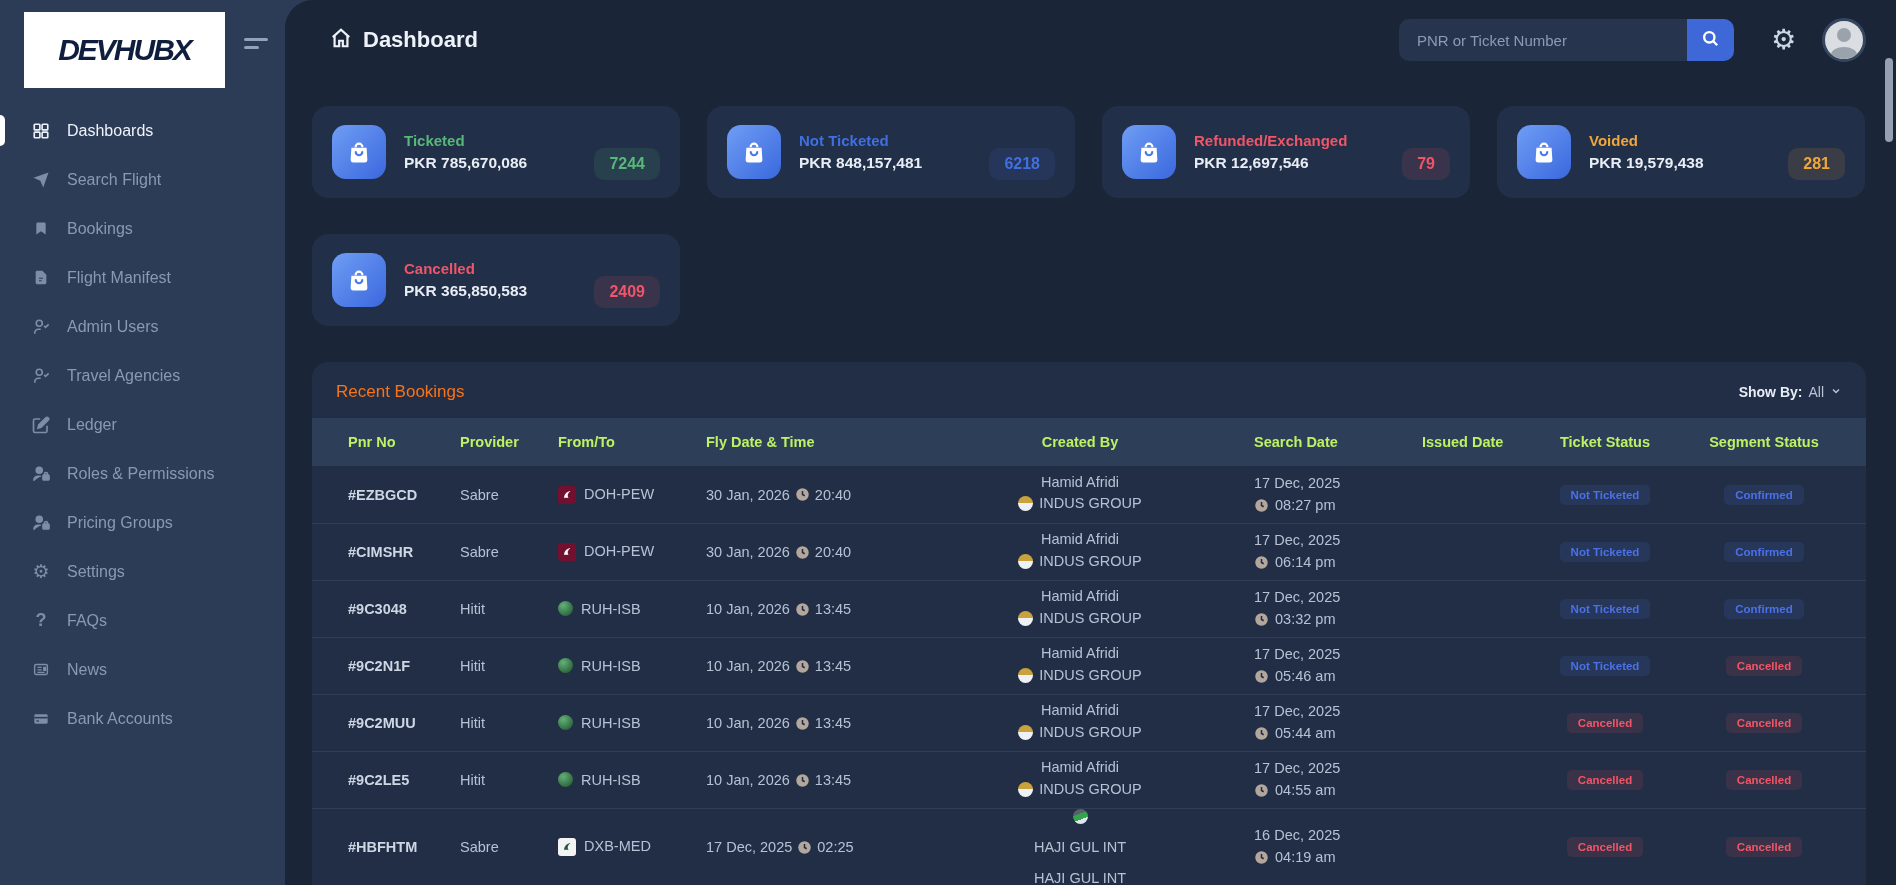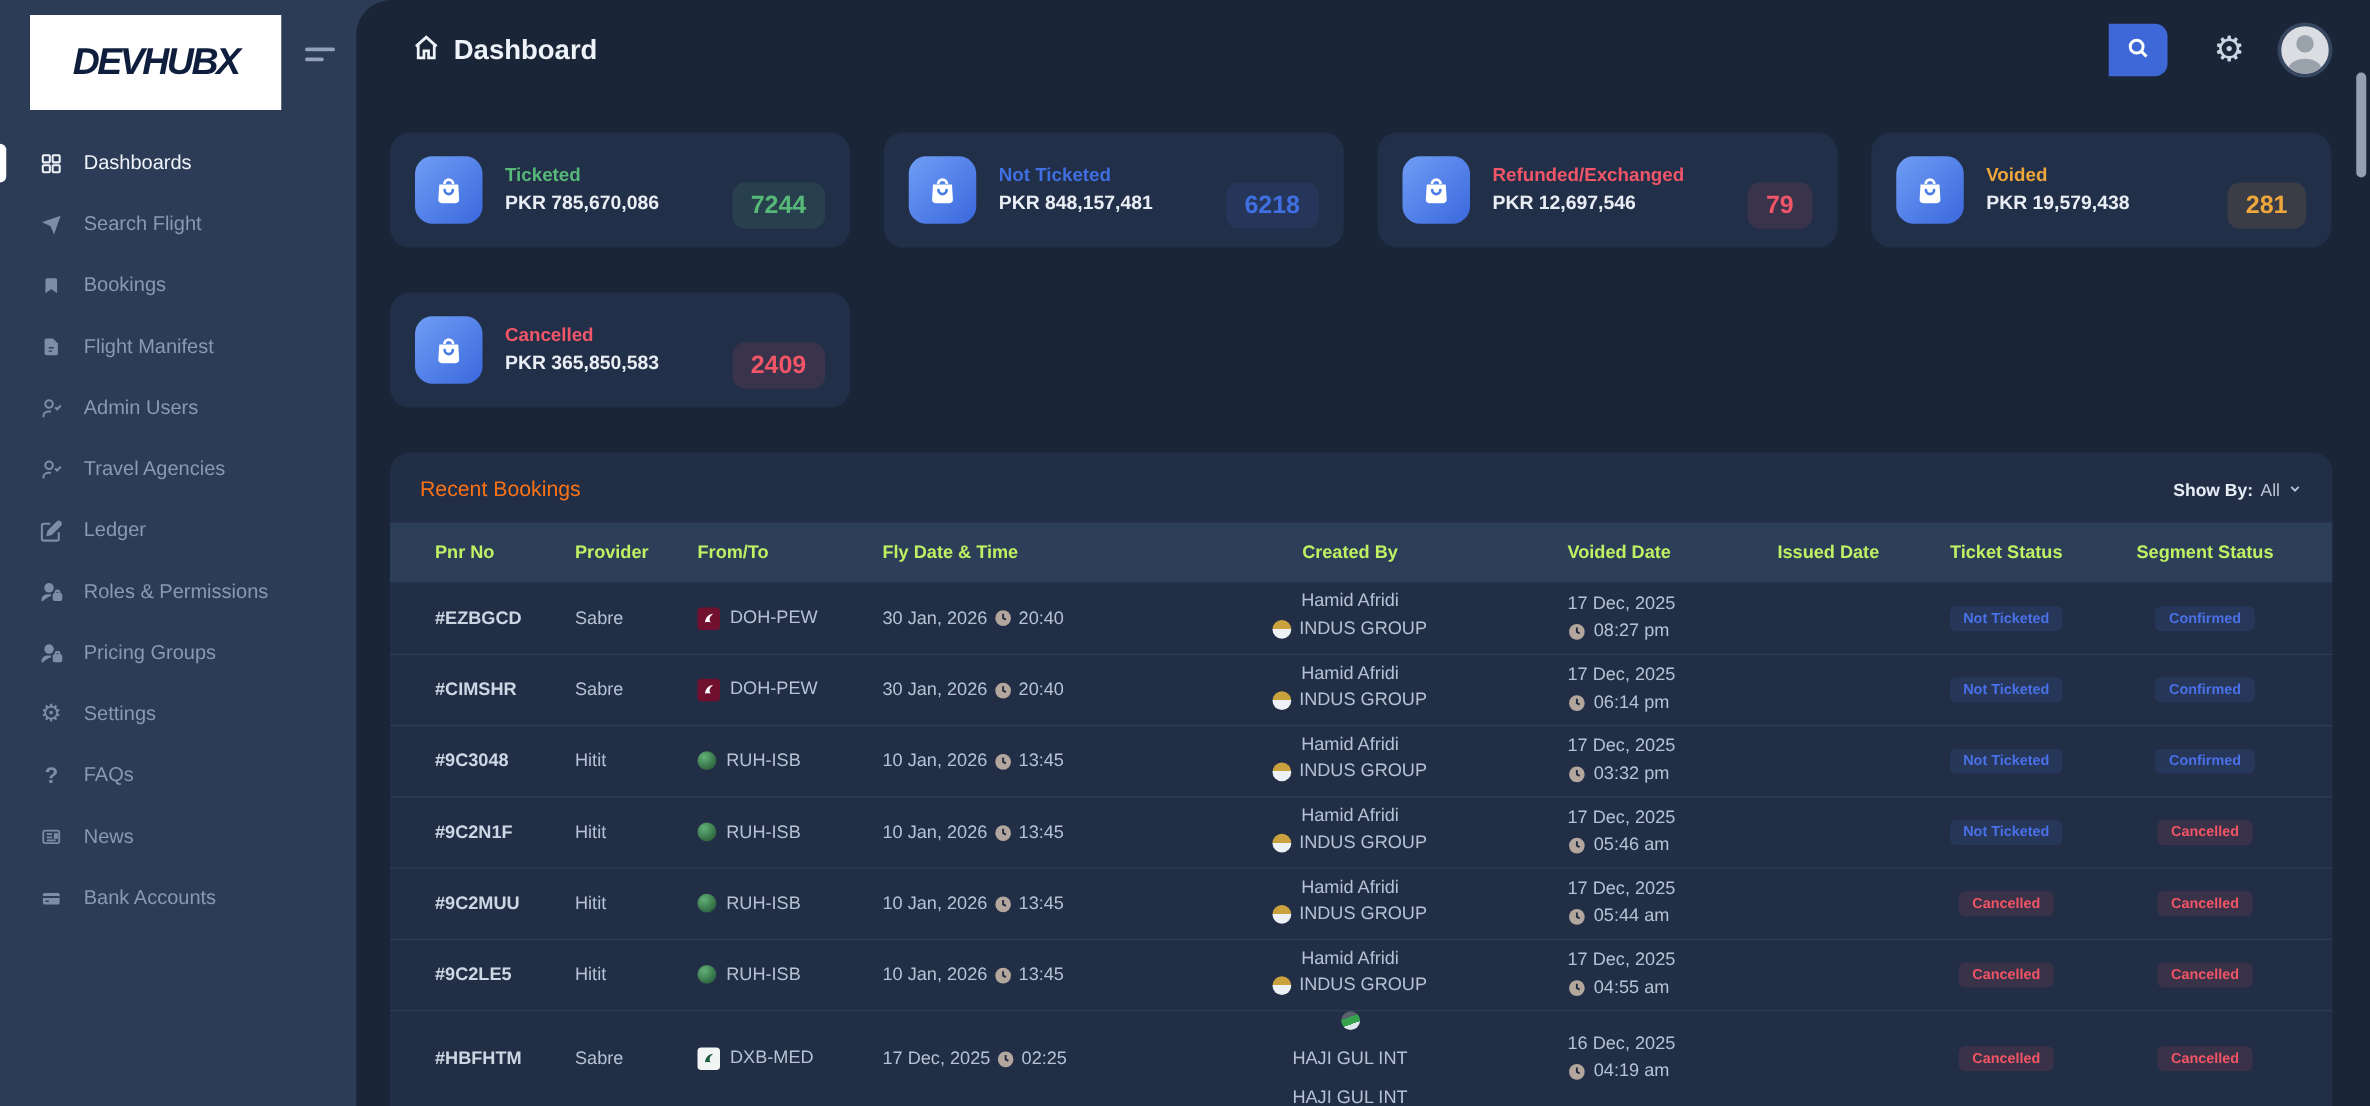--- a/index.html
+++ b/index.html
@@ -40,21 +40,21 @@
   .avatar::before{content:'';position:absolute;left:50%;top:7px;transform:translateX(-50%);width:14px;height:14px;border-radius:50%;background:#9aa2ab;}
   .avatar::after{content:'';position:absolute;left:50%;bottom:-4px;transform:translateX(-50%);width:26px;height:16px;border-radius:50% 50% 0 0;background:#9aa2ab;}
 
   
   .stats{display:flex;flex-wrap:wrap;gap:36px 27px;padding:26px 30px 0 27px;}
   .card{width:368px;height:92px;background:#222f48;border-radius:16px;display:flex;align-items:center;padding:0 20px;gap:18px;}
   .card-icon{width:54px;height:54px;border-radius:14px;background:linear-gradient(135deg,#6f9df5,#3a68dd);display:flex;align-items:center;justify-content:center;flex-shrink:0;}
   .card-body{display:flex;flex-direction:column;gap:5px;min-width:0;}
   .card-label{font-size:15px;font-weight:700;}
   .card-amount{font-size:15.5px;font-weight:600;color:#e9eef5;white-space:nowrap;}
-  .card-badge{margin-left:auto;font-size:20px;font-weight:700;padding:7px 15px;border-radius:10px;margin-top:24px;}
+  .card-badge{margin-left:auto;font-size:16px;font-weight:700;padding:7px 15px;border-radius:10px;margin-top:24px;}
   .c-green{color:#57b878;} .bg-green{background:rgba(87,184,120,.12);}
   .c-blue{color:#3f6fe0;} .bg-blue{background:rgba(63,111,224,.12);}
   .c-red{color:#f05568;} .bg-red{background:rgba(240,85,104,.12);}
   .c-amber{color:#efa63b;} .bg-amber{background:rgba(239,166,59,.12);}
 
   
   .panel{margin:36px 30px 0 27px;background:#212e46;border-radius:16px;height:560px;overflow:hidden;}
   .panel-head{display:flex;align-items:center;justify-content:space-between;padding:20px 24px 16px 24px;}
   .panel-title{color:#f97316;font-size:17px;font-weight:400;}
   .show-by{display:flex;align-items:center;gap:6px;color:#b9c4d4;font-size:14px;cursor:pointer;}
@@ -228,20 +228,21 @@
 
     <div class="topbar">
       <div class="title-group">
         <span><svg width="22" height="22" viewBox="0 0 24 24" fill="none" stroke="#eef3fa" stroke-width="2.4">
               <path d="M3 11l9-8 9 8"></path>
               <path d="M5 9.5V21h5v-6h4v6h5V9.5"></path>
             </svg></span>
         <span class="page-title">Dashboard</span>
       </div>
       <div class="searchbar">
+        <input type="text" placeholder="PNR or Ticket Number" style="">
         <button class="search-btn">
           <span><svg width="19" height="19" viewBox="0 0 24 24" fill="none" stroke="#ffffff" stroke-width="3">
                 <circle cx="10.5" cy="10.5" r="6.5"></circle>
                 <path d="M20.5 20.5l-5-5"></path>
               </svg></span>
         </button>
       </div>
       <span class="gear">⚙</span>
       <div class="avatar"></div>
     </div>
@@ -330,21 +331,21 @@
               </svg></span>
         </div>
       </div>
 
       <div class="grid thead">
         <div class="th">Pnr No</div>
         <div class="th">Provider</div>
         <div class="th">From/To</div>
         <div class="th">Fly Date &amp; Time</div>
         <div class="th center">Created By</div>
-        <div class="th">Voided Date</div>
+        <div class="th">Search Date</div>
         <div class="th">Issued Date</div>
         <div class="th center">Ticket Status</div>
         <div class="th center">Segment Status</div>
       </div>
 
       <div class="grid trow">
         <div class="td pnr">#EZBGCD</div>
         <div class="td">Sabre</div>
         <div class="td route">
             <span class="alogo qatar">

